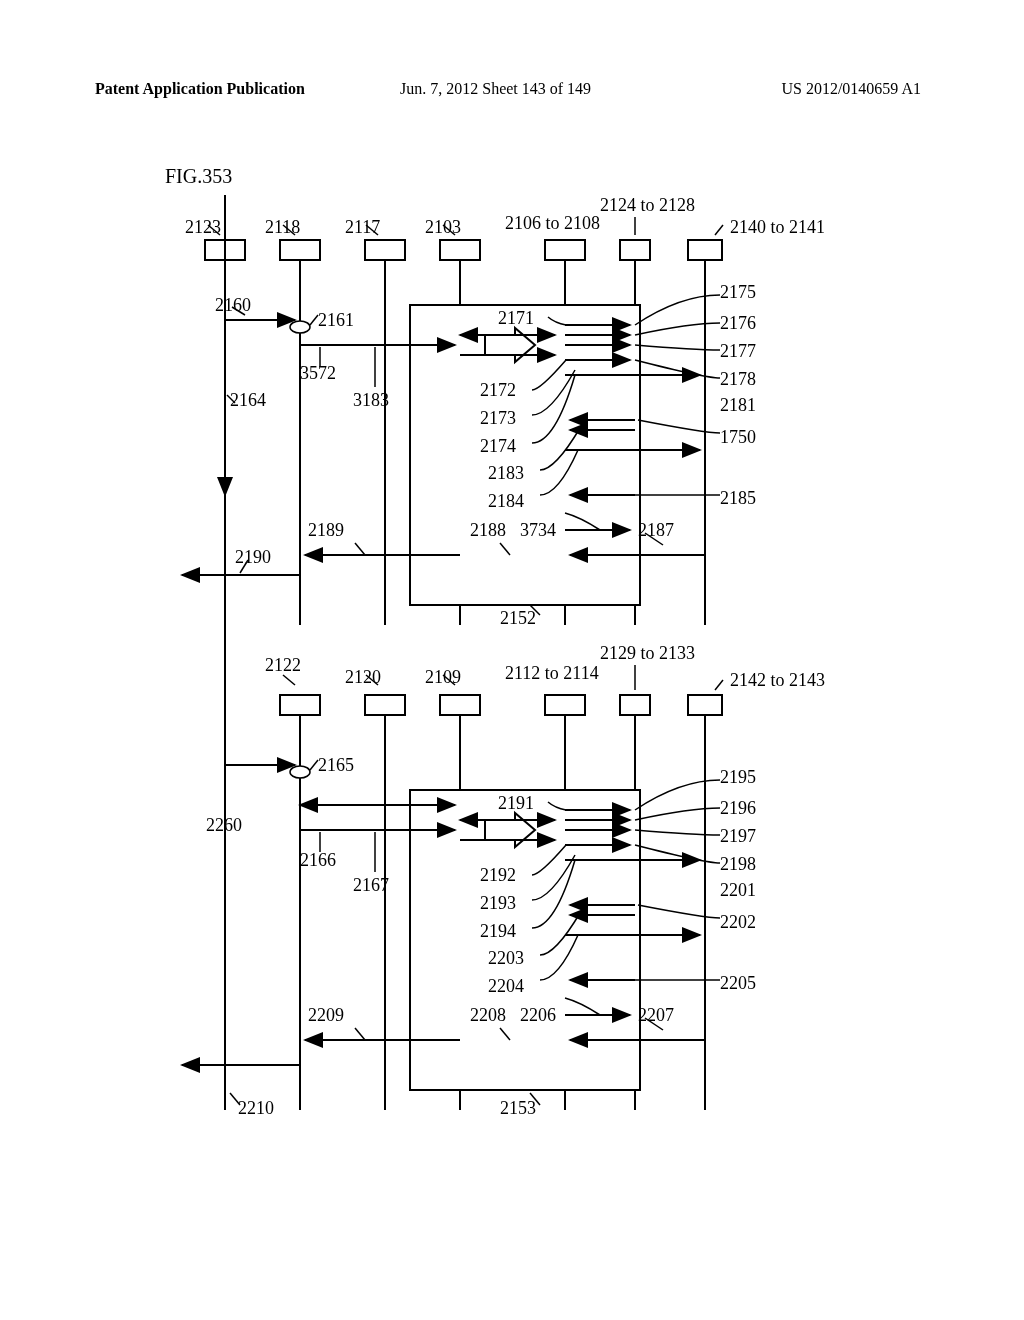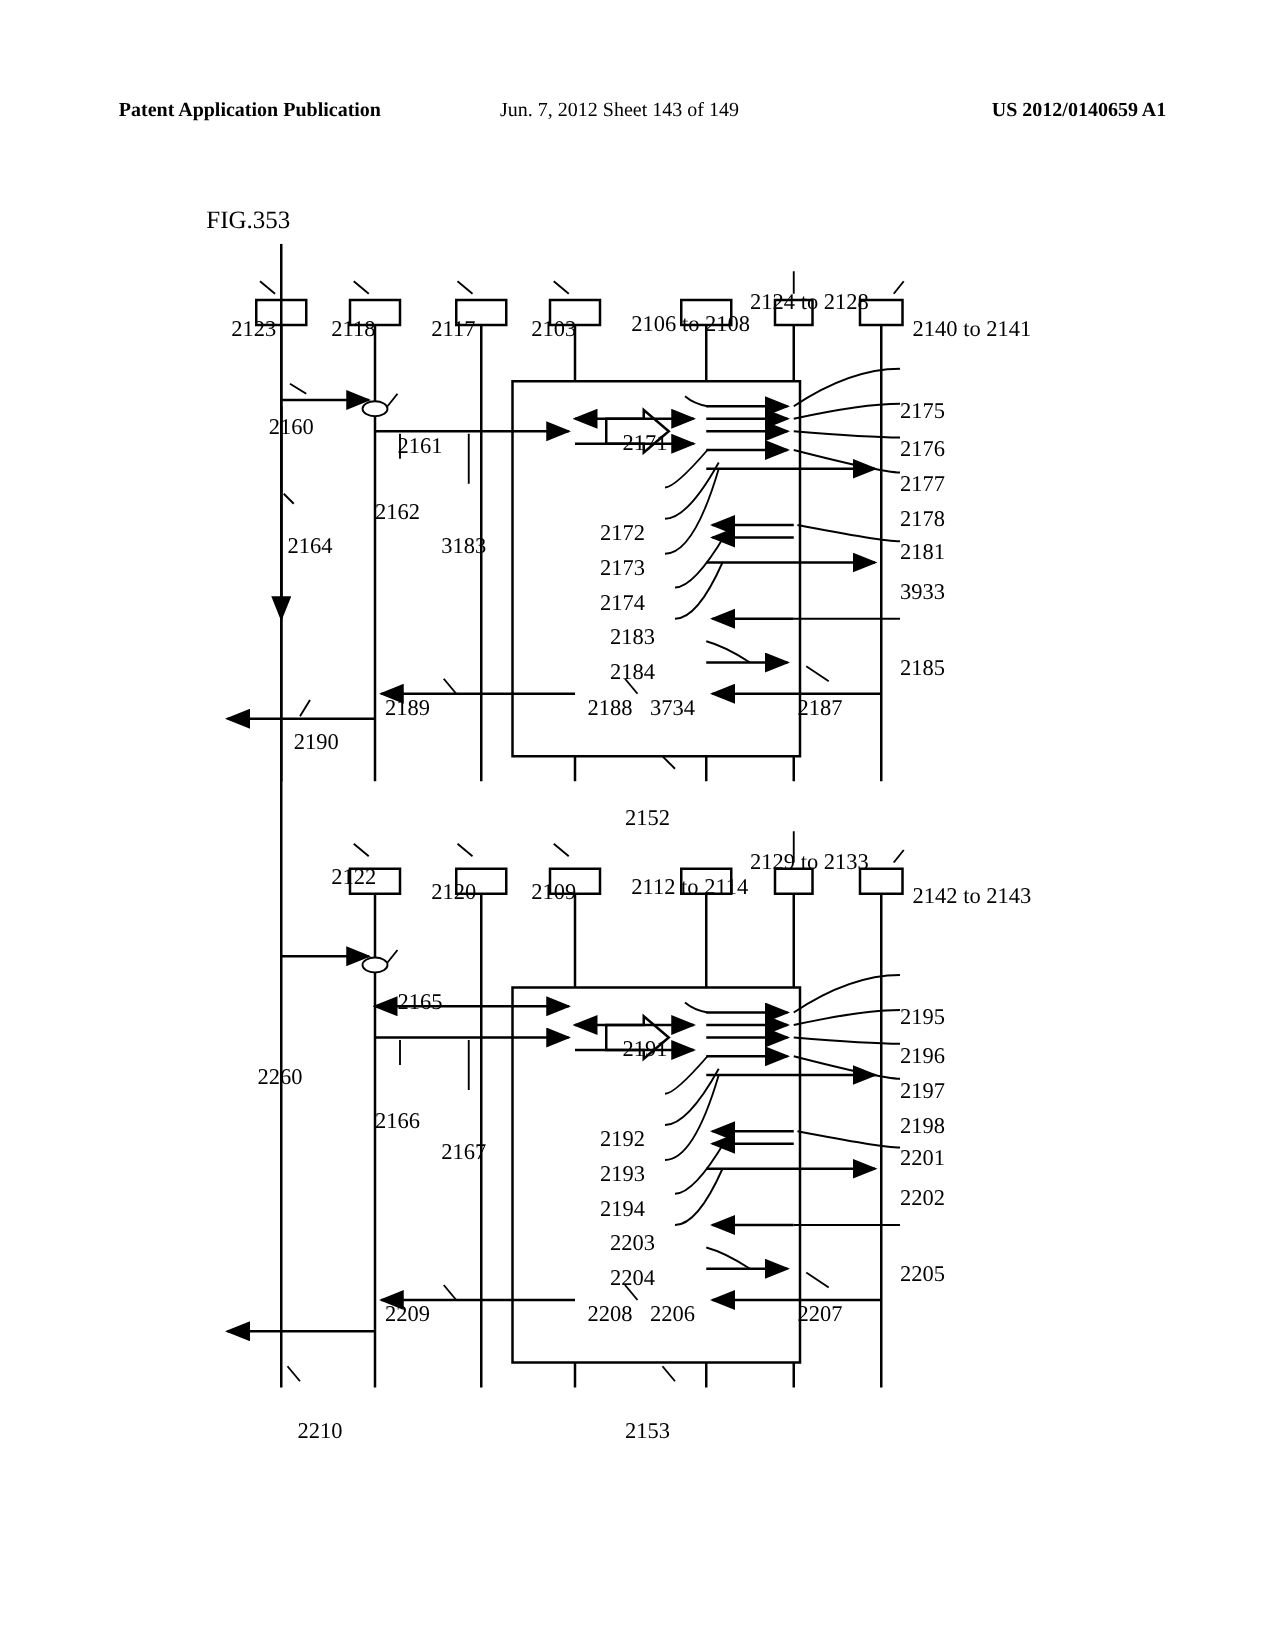--- a/index.html
+++ b/index.html
@@ -22,43 +22,42 @@
     position: absolute;
     left: 95px;
     font-weight: bold;
   }
   .header-center {
     position: absolute;
     left: 400px;
   }
   .header-right {
     position: absolute;
-    right: 91px;
-    font-weight: bold;
+    right: 103px;
+    font-weight: normal;
   }
   .fig-label {
     position: absolute;
     top: 165px;
     left: 165px;
     font-family: "Century Schoolbook", serif;
     font-size: 20px;
   }
   .diagram {
     position: absolute;
     top: 195px;
     left: 160px;
     width: 720px;
     height: 1000px;
   }
   .label {
     position: absolute;
     font-family: "Century Schoolbook", serif;
     font-size: 18px;
     white-space: nowrap;
-    margin-top: 36px;
   }
   svg {
     position: absolute;
     top: 0;
     left: 0;
   }
 </style>
 </head>
 <body>
 
@@ -238,38 +237,38 @@
 <div class="label" style="top:22px;left:25px">2123</div>
 <div class="label" style="top:22px;left:105px">2118</div>
 <div class="label" style="top:22px;left:185px">2117</div>
 <div class="label" style="top:22px;left:265px">2103</div>
 <div class="label" style="top:18px;left:345px">2106 to 2108</div>
 <div class="label" style="top:0px;left:440px">2124 to 2128</div>
 <div class="label" style="top:22px;left:570px">2140 to 2141</div>
 
 <div class="label" style="top:100px;left:55px">2160</div>
 <div class="label" style="top:115px;left:158px">2161</div>
-<div class="label" style="top:168px;left:140px">2162</div>
+<div class="label" style="top:168px;left:140px">3572</div>
 <div class="label" style="top:195px;left:193px">3183</div>
 <div class="label" style="top:195px;left:70px">2164</div>
 
 <div class="label" style="top:113px;left:338px">2171</div>
 <div class="label" style="top:185px;left:320px">2172</div>
 <div class="label" style="top:213px;left:320px">2173</div>
 <div class="label" style="top:241px;left:320px">2174</div>
 <div class="label" style="top:268px;left:328px">2183</div>
 <div class="label" style="top:296px;left:328px">2184</div>
 <div class="label" style="top:325px;left:360px">3734</div>
 
 <div class="label" style="top:87px;left:560px">2175</div>
 <div class="label" style="top:118px;left:560px">2176</div>
 <div class="label" style="top:146px;left:560px">2177</div>
 <div class="label" style="top:174px;left:560px">2178</div>
 <div class="label" style="top:200px;left:560px">2181</div>
-<div class="label" style="top:232px;left:560px">3933</div>
+<div class="label" style="top:232px;left:560px">1750</div>
 <div class="label" style="top:293px;left:560px">2185</div>
 <div class="label" style="top:325px;left:478px">2187</div>
 
 <div class="label" style="top:325px;left:148px">2189</div>
 <div class="label" style="top:325px;left:310px">2188</div>
 <div class="label" style="top:352px;left:75px">2190</div>
 <div class="label" style="top:413px;left:340px">2152</div>
 
 <div class="label" style="top:460px;left:105px">2122</div>
 <div class="label" style="top:472px;left:185px">2120</div>

